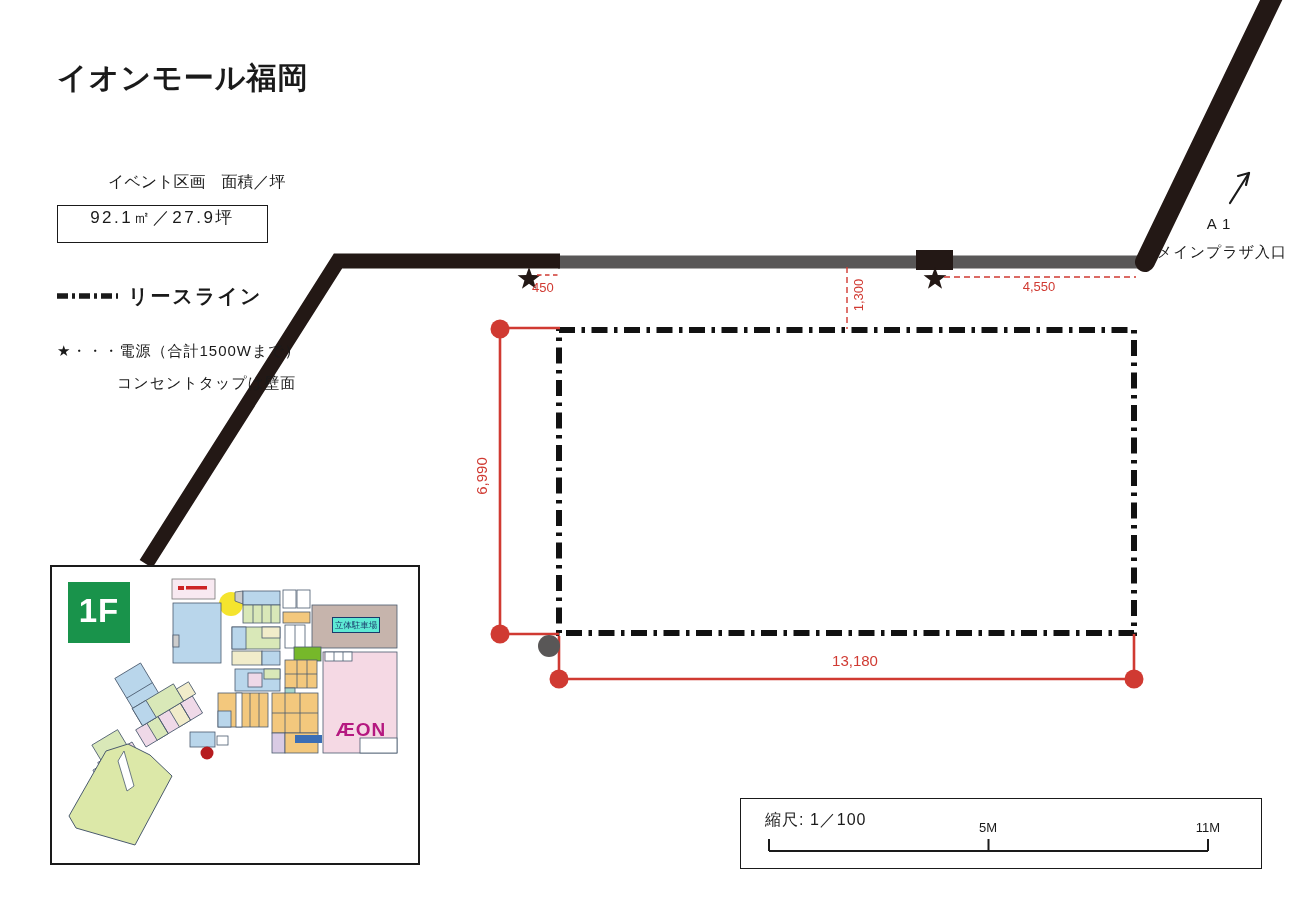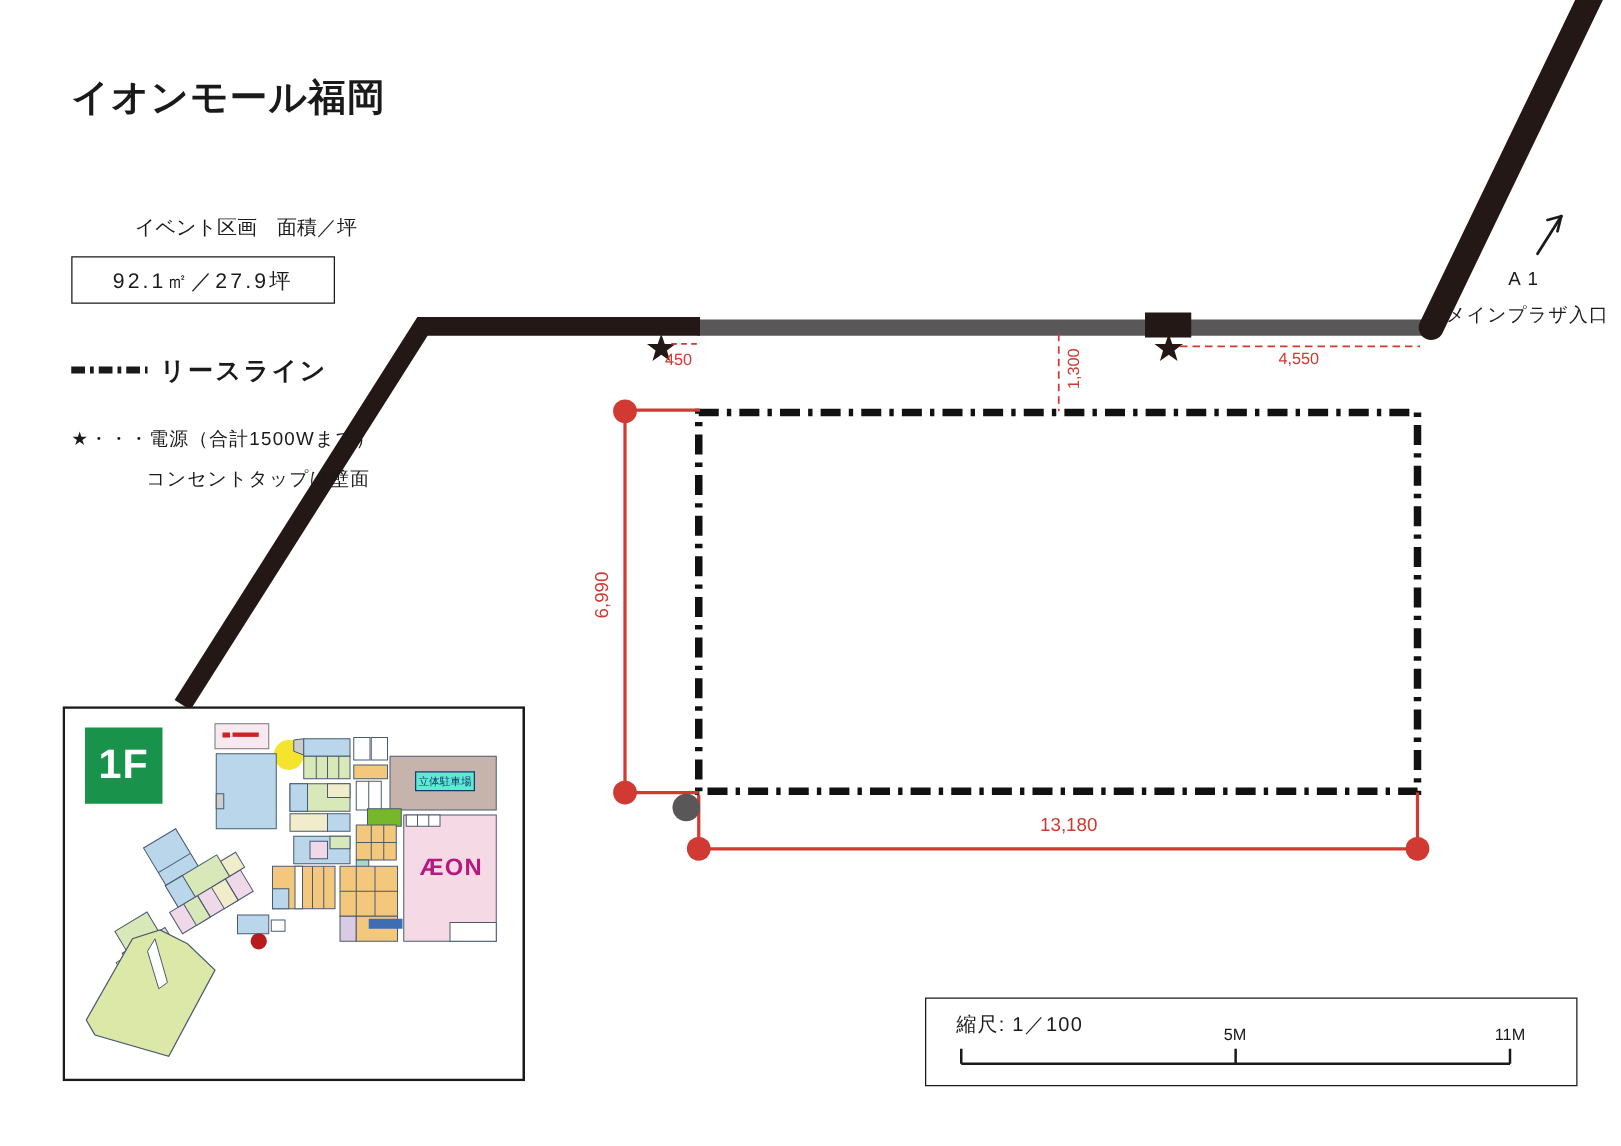--- a/index.html
+++ b/index.html
@@ -2,37 +2,37 @@
 <html><head>
 <meta charset="utf-8">
 <style>
   html,body{margin:0;padding:0;background:#fff;}
   #stage{position:relative;width:1297px;height:917px;background:#fff;overflow:hidden;
          font-family:"Liberation Sans","DejaVu Sans",sans-serif;color:#1a1a1a;}
   .abs{position:absolute;}
   .t-title{font-size:30px;font-weight:900;letter-spacing:1px;}
   .t-sub{font-size:24px;font-weight:800;letter-spacing:1px;}
   .t-label{font-size:16px;margin-left:48px;}
-  .area-box{border:1.6px solid #1a1a1a;width:209px;height:36px;display:flex;align-items:center;justify-content:center;
+  .area-box{border:1.6px solid #1a1a1a;width:209px;height:36px;display:flex;justify-content:center;
             font-size:17px;letter-spacing:2.5px;}
   .legend-title{font-size:20px;font-weight:800;letter-spacing:2px;}
   .note{font-size:15px;letter-spacing:1px;}
   .dim{color:#d03a32;}
   .dim-s{font-size:13px;}
   .dim-m{font-size:15px;}
   .rot{transform:rotate(-90deg);transform-origin:center center;}
   .center{text-align:center;}
   .entr{font-size:15px;letter-spacing:1px;}
   .scale-box{border:1.6px solid #1a1a1a;width:484px;height:69px;}
   .scale-label{font-size:16px;letter-spacing:1px;}
   .scale-tick-label{font-size:13px;}
   .badge-text{font-size:33px;font-weight:900;color:#fff;letter-spacing:1px;}
   .parking-label{background:#5eead4;border:1px solid #1a3a6b;color:#1a3a6b;font-size:8.5px;
                  display:flex;align-items:center;justify-content:center;line-height:1;}
-  .aeon-text{color:#b51980;font-size:19px;font-weight:800;letter-spacing:1px;}
+  .aeon-text{color:#b51980;font-size:19px;font-weight:800;letter-spacing:1px;margin-top:35px;}
   svg .cell{stroke:#4a5a6e;stroke-width:0.8;}
   svg .thin{stroke:#4a5a6e;stroke-width:0.8;fill:none;}
   .c-blue{fill:#b9d6eb}.c-green{fill:#d9e8b8}.c-cream{fill:#f1ecca}.c-orange{fill:#f3c87d}
   .c-pink{fill:#efd9e8}.c-purple{fill:#d9cbe4}.c-white{fill:#ffffff}.c-gray{fill:#cdcdcd}.c-teal{fill:#a8d8cc}
 </style>
 </head>
 <body>
 
 <div id="stage">
 

